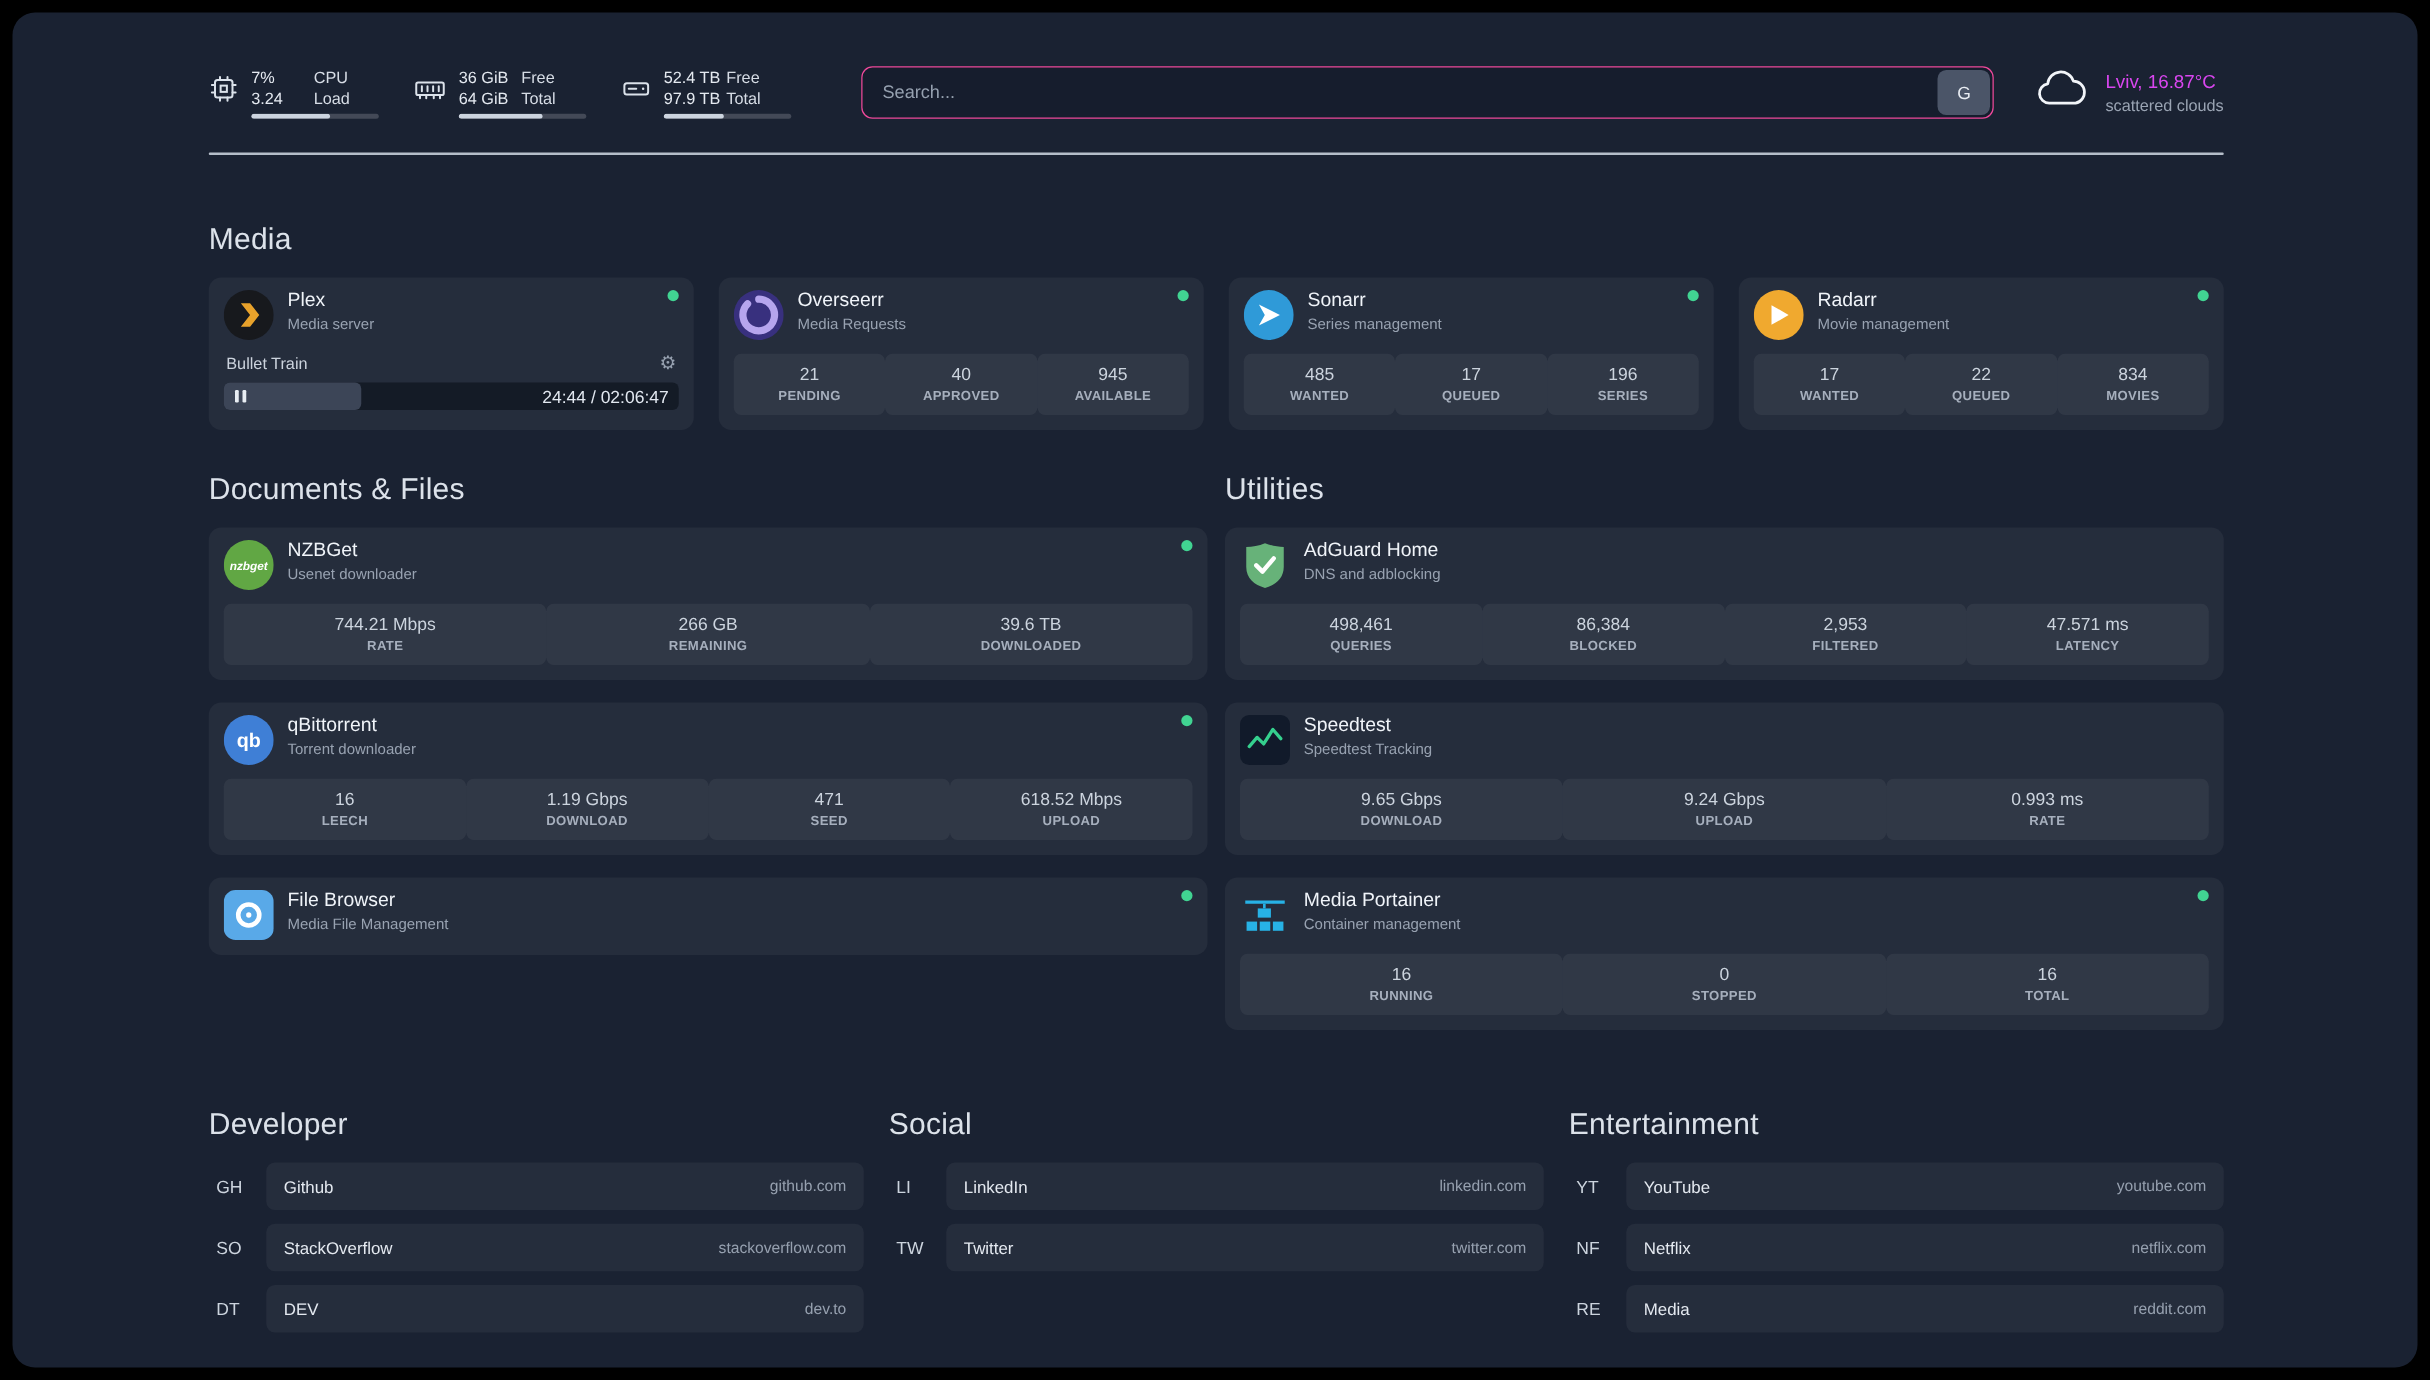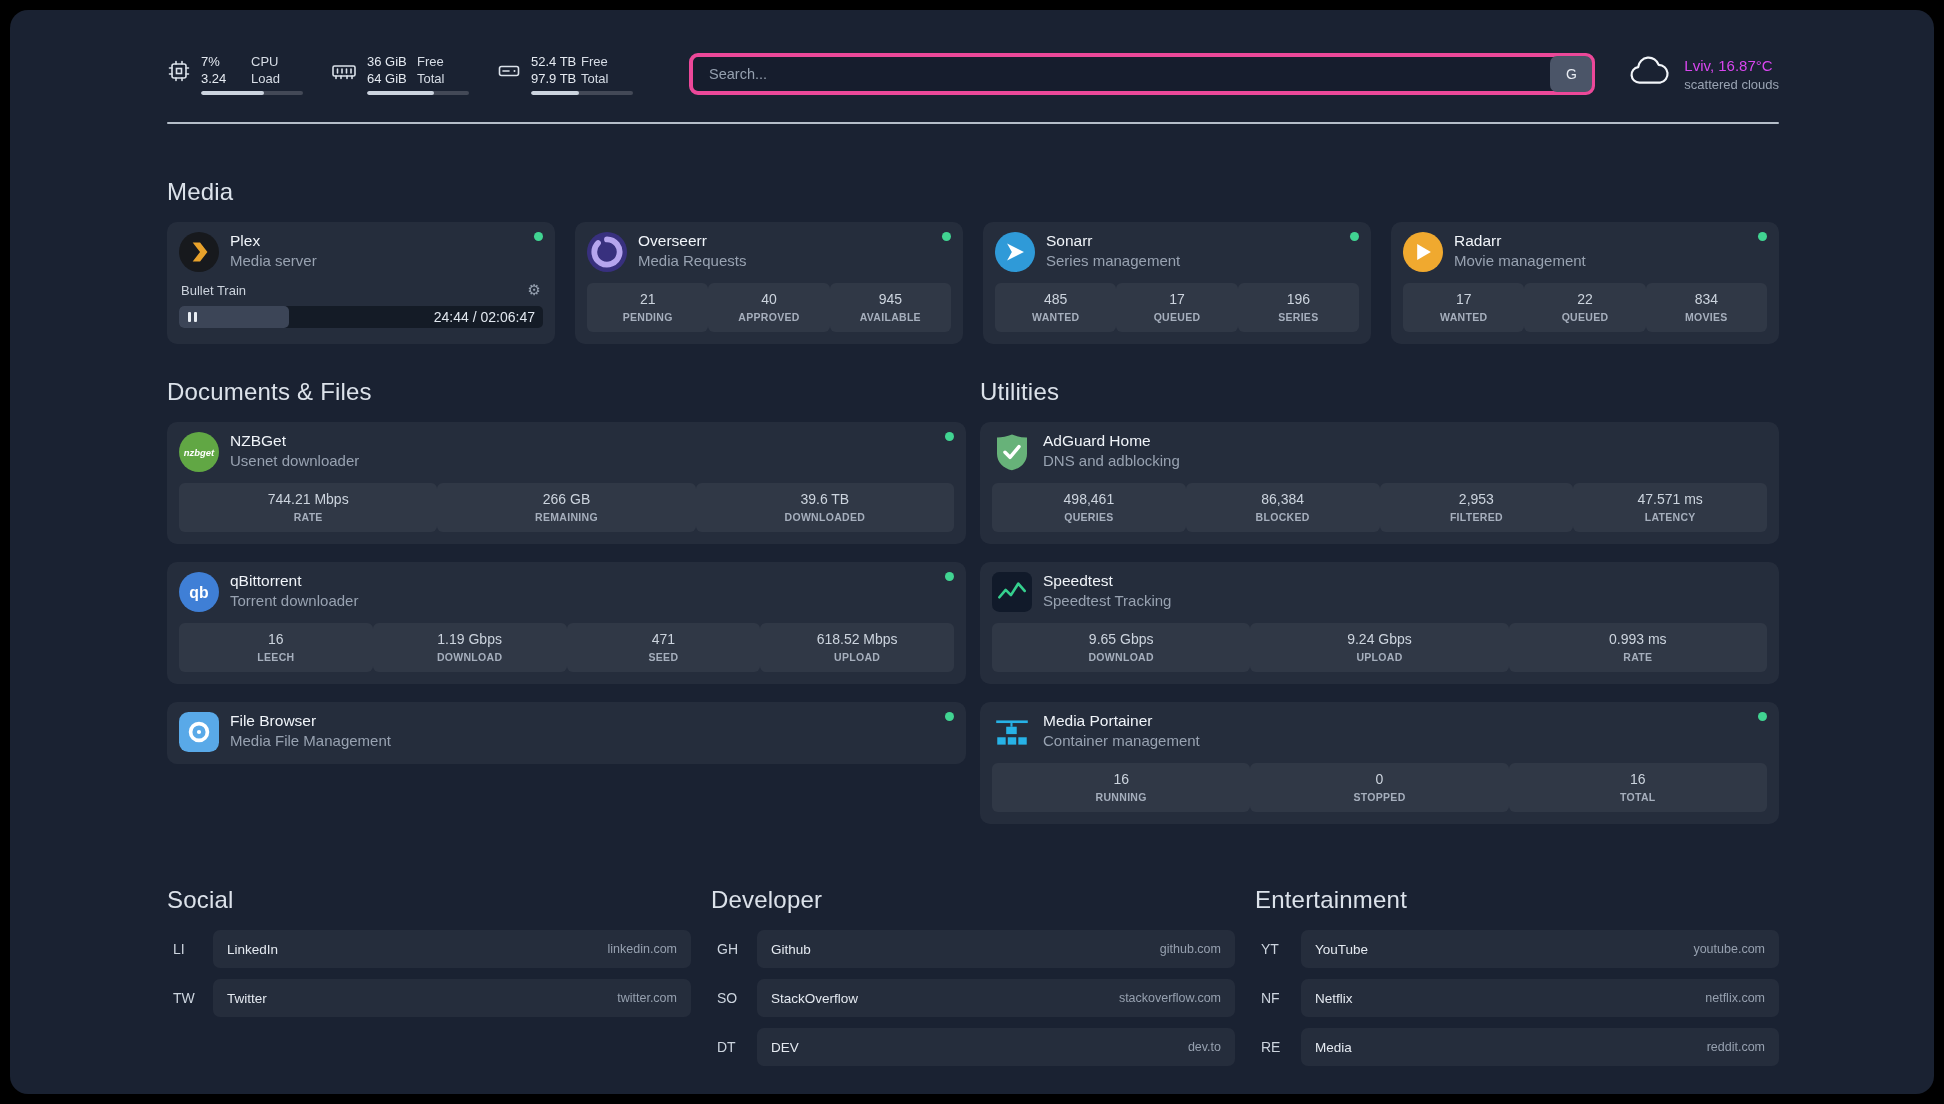--- a/index.html
+++ b/index.html
@@ -14,21 +14,21 @@
   .res-icon { margin-top:6px; margin-right:10px; display:flex; }
   .res-row { display:flex; font-size:13px; line-height:17px; color:#e5eaf1; }
   .res-val { display:inline-block; min-width:50px; }
   .res-lab { color:#d6dce5; }
   .res-bar { margin-top:4px; width:102px; height:4px; border-radius:2px;
     background:rgba(255,255,255,0.18); overflow:hidden; }
   .res-fill { height:100%; background:#ccd4df; border-radius:2px; }
 
   .search-wrap { flex:1; margin:0 32px 0 28px; position:relative; height:42px; }
   .search-input { width:100%; height:100%; background:rgba(10,15,26,0.22);
-    border:4px solid #ec4899; border-radius:9px; color:#e6ebf2; font-size:14.5px;
+    border:1px solid #ec4899; border-radius:9px; color:#e6ebf2; font-size:14.5px;
     padding:0 56px 0 16px; outline:none; font-family:inherit; }
   .search-input::placeholder { color:#95a0af; }
   .search-btn { position:absolute; right:3px; top:3px; width:42px; height:36px;
     background:#4b5568; border-radius:7px; display:flex; align-items:center;
     justify-content:center; color:#e9edf3; font-size:14px; cursor:pointer; }
 
   .weather { display:flex; align-items:center; gap:13px; }
   .weather-line1 { font-size:15px; color:#d946ef; }
   .weather-line2 { font-size:13px; color:#9aa4b3; margin-top:3px; }
 
@@ -36,21 +36,21 @@
 
   
   .sec-title { font-size:24px; color:#dce2ea; font-weight:500; letter-spacing:.2px; }
   .media-section { margin-top:54px; }
   .media-grid { margin-top:16px; display:grid; grid-template-columns:repeat(4,1fr); gap:20px; }
 
   .card { background:rgba(255,255,255,0.05); border-radius:10px; padding:10px 12px 12px; cursor:pointer; }
   .card-head { display:flex; align-items:flex-start; gap:11px; }
   .icon { width:40px; height:40px; flex:0 0 auto; display:flex; align-items:center; justify-content:center; }
   .svc-name { font-size:15.5px; color:#f0f4f9; font-weight:500; }
-  .svc-desc { font-size:15px; color:#98a2b1; margin-top:2px; }
+  .svc-desc { font-size:12px; color:#98a2b1; margin-top:2px; }
   .status-dot { width:9px; height:9px; border-radius:50%; background:#41d492; margin-left:auto; }
 
   .stats { display:flex; margin-top:11px; }
   .stat { flex:1; background:rgba(255,255,255,0.055); border-radius:6px;
     text-align:center; padding:8px 2px 9px; }
   .stat-value { font-size:14px; color:#ccd4de; }
   .stat-label { font-size:10.5px; font-weight:700; color:#a6afbd; margin-top:4px; letter-spacing:.3px; }
 
   
   .player-title-row { display:flex; align-items:center; margin-top:9px; padding:0 2px; }
@@ -484,61 +484,61 @@
           </div>
         </div>
       </div>
     </div>
   </div>
 
   <div class="bm-section">
     <div class="bm-grid">
 
       <div>
+        <div class="sec-title">Developer</div>
+        <div class="bm-list">
+          <div class="bm-row">
+            <span class="bm-abbr">GH</span>
+            <div class="bm-pill">
+                <span class="bm-name">Github</span>
+                <span class="bm-domain">github.com</span>
+              </div>
+          </div>
+          <div class="bm-row">
+            <span class="bm-abbr">SO</span>
+            <div class="bm-pill">
+                <span class="bm-name">StackOverflow</span>
+                <span class="bm-domain">stackoverflow.com</span>
+              </div>
+          </div>
+          <div class="bm-row">
+            <span class="bm-abbr">DT</span>
+            <div class="bm-pill">
+                <span class="bm-name">DEV</span>
+                <span class="bm-domain">dev.to</span>
+              </div>
+          </div>
+        </div>
+      </div>
+
+      <div>
         <div class="sec-title">Social</div>
         <div class="bm-list">
           <div class="bm-row">
             <span class="bm-abbr">LI</span>
             <div class="bm-pill">
                 <span class="bm-name">LinkedIn</span>
                 <span class="bm-domain">linkedin.com</span>
               </div>
           </div>
           <div class="bm-row">
             <span class="bm-abbr">TW</span>
             <div class="bm-pill">
                 <span class="bm-name">Twitter</span>
                 <span class="bm-domain">twitter.com</span>
-              </div>
-          </div>
-        </div>
-      </div>
-
-      <div>
-        <div class="sec-title">Developer</div>
-        <div class="bm-list">
-          <div class="bm-row">
-            <span class="bm-abbr">GH</span>
-            <div class="bm-pill">
-                <span class="bm-name">Github</span>
-                <span class="bm-domain">github.com</span>
-              </div>
-          </div>
-          <div class="bm-row">
-            <span class="bm-abbr">SO</span>
-            <div class="bm-pill">
-                <span class="bm-name">StackOverflow</span>
-                <span class="bm-domain">stackoverflow.com</span>
-              </div>
-          </div>
-          <div class="bm-row">
-            <span class="bm-abbr">DT</span>
-            <div class="bm-pill">
-                <span class="bm-name">DEV</span>
-                <span class="bm-domain">dev.to</span>
               </div>
           </div>
         </div>
       </div>
 
       <div>
         <div class="sec-title">Entertainment</div>
         <div class="bm-list">
           <div class="bm-row">
             <span class="bm-abbr">YT</span>

